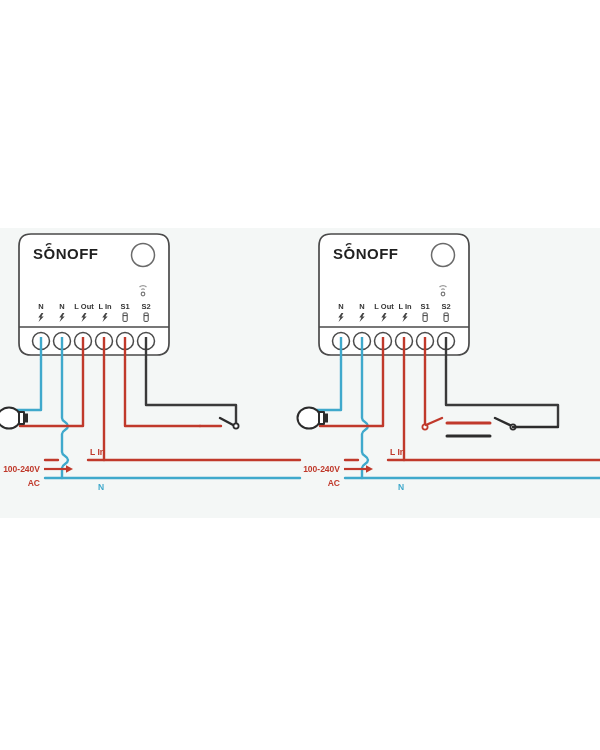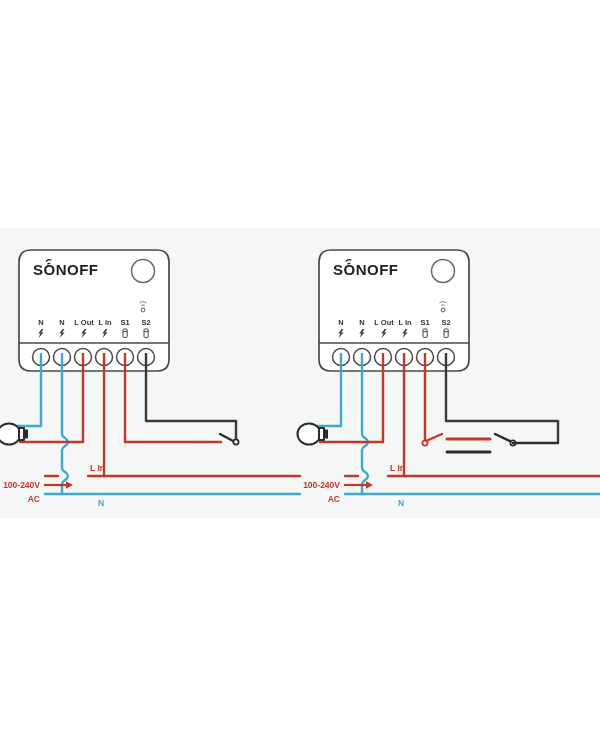--- a/index.html
+++ b/index.html
@@ -26,21 +26,21 @@
   .diagram-band {
     position: absolute;
     left: 0;
     top: 228px;
     width: 600px;
     height: 290px;
     background: #f4f7f6;
   }
   .panel {
     position: absolute;
-    top: 236px;
+    top: 220px;
     width: 300px;
     height: 290px;
   }
   .panel.left  { left: 0; }
   .panel.right { left: 300px; }
   svg.wiring {
     display: block;
     width: 300px;
     height: 290px;
     overflow: visible;

